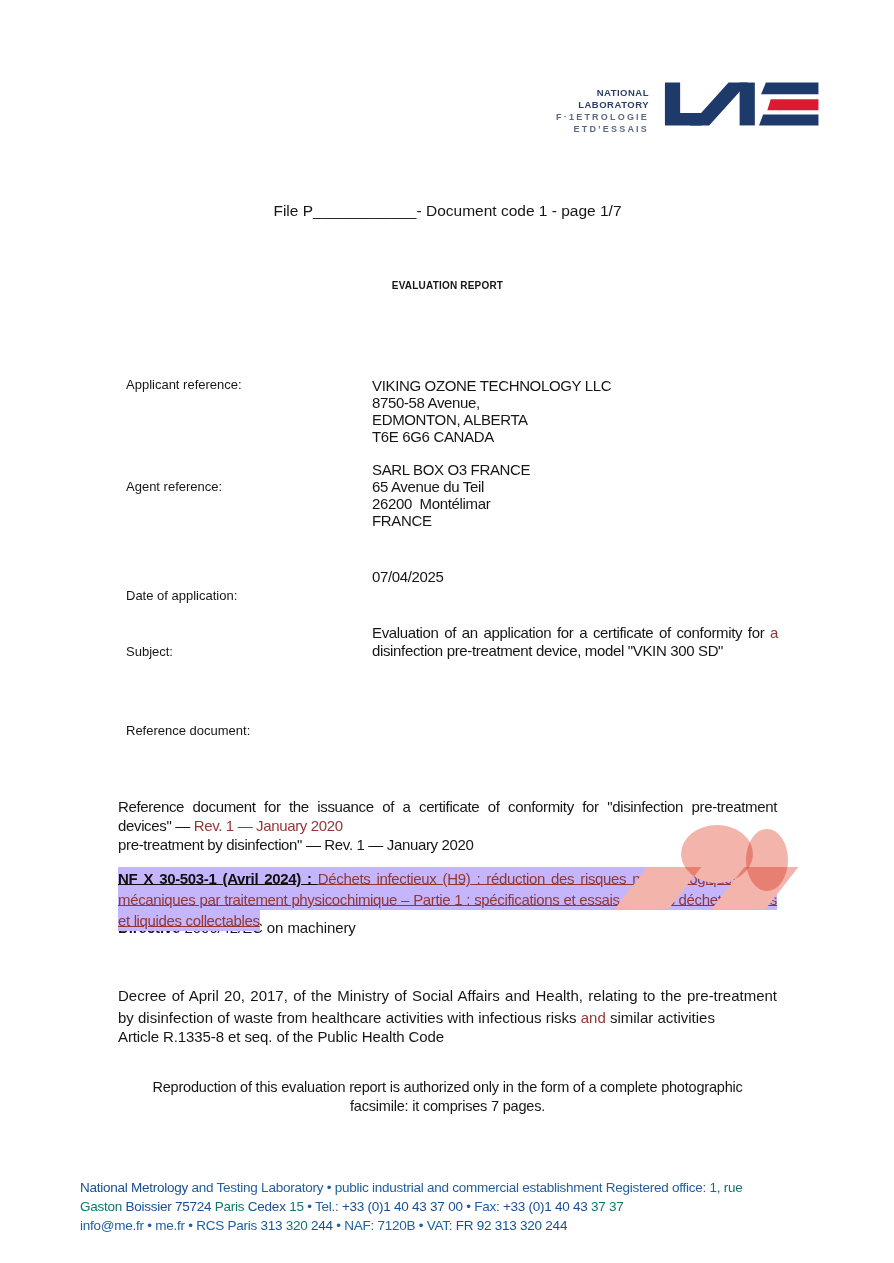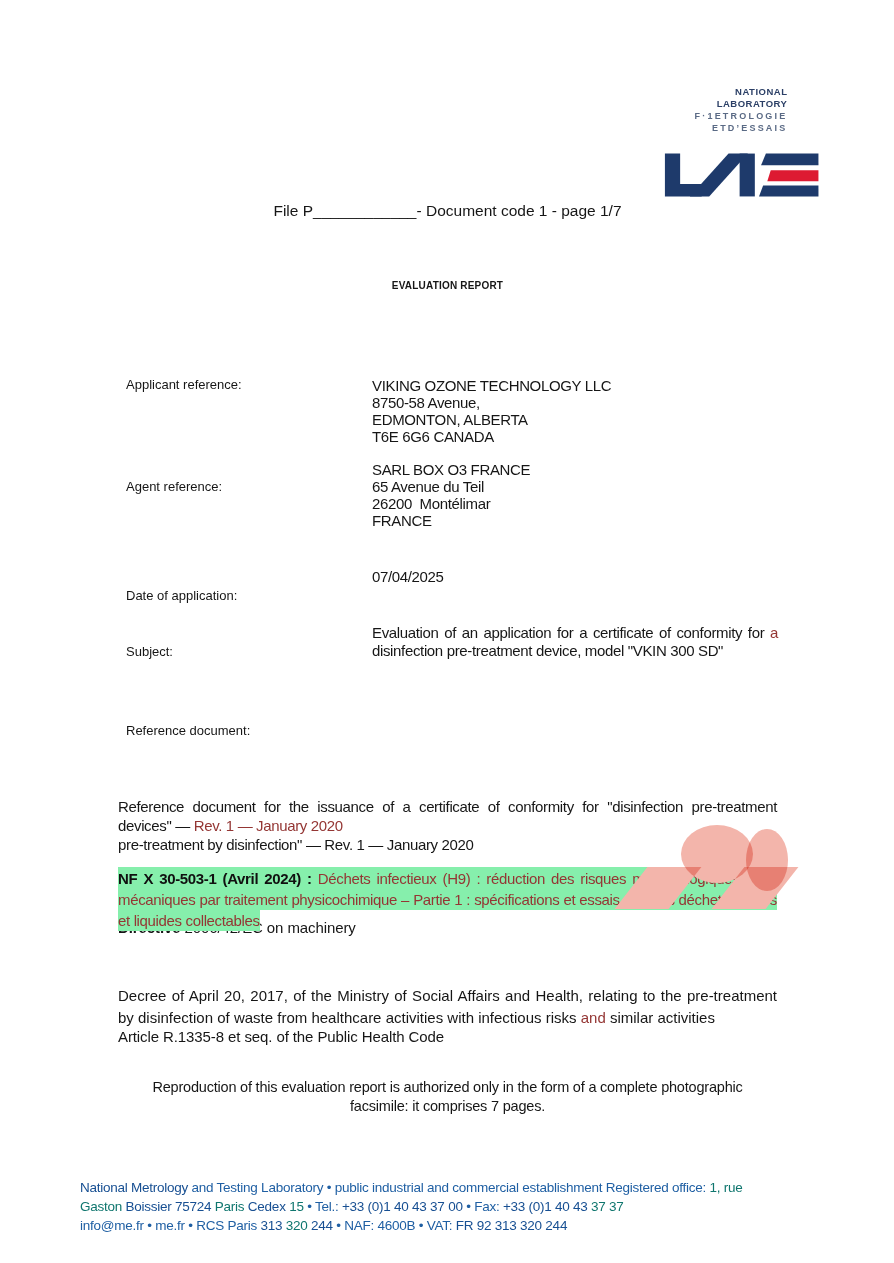--- a/index.html
+++ b/index.html
@@ -1,21 +1,21 @@
 <!DOCTYPE html>
 <html><head>
 <meta charset="utf-8">
 <style>
   html,body{margin:0;padding:0;background:#ffffff;}
   .page{
     position:relative;width:894px;height:1263px;background:#ffffff;overflow:hidden;
     font-family:"Liberation Sans","DejaVu Sans",sans-serif;color:#161616;
   }
   
-  .logo{position:absolute;top:72px;right:70px;display:flex;align-items:center;gap:9px;flex-direction:column;}
+  .logo{position:absolute;top:72px;right:70px;display:flex;align-items:center;gap:9px;}
   .logo-text{text-align:right;line-height:12px;padding-top:14px;}
   .lt1{font-size:9.5px;font-weight:bold;color:#2b3f66;letter-spacing:.5px;}
   .lt2{font-size:9px;color:#5a6a85;letter-spacing:2.2px;font-weight:bold;}
   
   .file-line{position:absolute;top:202px;left:118px;width:659px;text-align:center;font-size:15.5px;}
   .doc-title{position:absolute;top:280px;left:118px;width:659px;text-align:center;font-size:10px;font-weight:bold;letter-spacing:.2px;}
   
   .lbl{position:absolute;left:126px;font-size:13px;text-align:center;}
   .val{position:absolute;left:372px;font-size:15px;letter-spacing:-0.35px;line-height:17px;}
   .val-wide{width:406px;text-align:justify;}
@@ -34,21 +34,21 @@
   .just{text-align:justify;margin-top:36px;}
   .p-ref{top:761px;line-height:19px;}
   .p-norm{top:831px;line-height:21px;}
   .p-directive{top:917px;line-height:21px;letter-spacing:-0.1px;}
   .p-decree{top:949px;line-height:22px;}
   .p-article{top:1026px;line-height:21px;letter-spacing:-0.1px;}
   .p-notice{top:1078px;line-height:19px;text-align:center;font-size:14.5px;letter-spacing:-0.2px;}
   .red{color:#943634;}
   .b{font-weight:bold;}
   
-  .hl{background:#86efac;padding:2.5px 0;-webkit-box-decoration-break:clone;box-decoration-break:clone;}
+  .hl{background:#c4b5fd;padding:2.5px 0;-webkit-box-decoration-break:clone;box-decoration-break:clone;text-decoration:underline;}
   .hl-bold{font-weight:bold;color:#101010;}
   .hl-red{color:#943634;}
   .green-wrap{z-index:1;}
   .wm{position:absolute;top:831px;left:118px;width:659px;height:70px;pointer-events:none;z-index:2;}
   .wm div{position:absolute;background:#f3b5ab;mix-blend-mode:multiply;}
   .wm-blob1{left:563px;top:-6px;width:72px;height:58px;border-radius:50%;}
   .wm-blob2{left:628px;top:-2px;width:42px;height:62px;border-radius:50%;}
   .wm-stripe1{left:513px;top:36px;width:54px;height:42px;transform:skewX(-38deg);}
   .wm-stripe2{left:610px;top:36px;width:54px;height:42px;transform:skewX(-38deg);}
   
@@ -121,16 +121,16 @@
 
   <p class="para just p-decree"><span>Decree of April 20, 2017, of the Ministry of Social Affairs and Health, relating to the pre-treatment by disinfection of waste from healthcare activities with infectious risks </span><span class="red">and</span><span> similar activities</span></p>
 
   <p class="para p-article">Article R.1335-8 et seq. of the Public Health Code</p>
 
   <p class="para p-notice"><span>Reproduction of this evaluation report is authorized only in the form of a complete photographic</span><br><span>facsimile: it comprises 7 pages.</span></p>
 
   <div class="footer">
     <div><span class="fb">National Metrology </span><span class="fn">and Testing Laboratory • public industrial and commercial establishment Registered office: </span><span class="fl">1, rue</span></div>
     <div><span class="fl">Gaston </span><span class="fb">Boissier 75724 </span><span class="fl">Paris </span><span class="fb">Cedex </span><span class="fl">15 </span><span class="fn">• Tel.: </span><span class="fb">+33 (0)1 40 43 37 00 </span><span class="fn">• Fax: </span><span class="fb">+33 (0)1 40 43 </span><span class="fl">37 37</span></div>
-    <div><span class="fn">info@me.fr • me.fr • RCS Paris </span><span class="fb">313 </span><span class="fl">320 </span><span class="fb">244 </span><span class="fn">• NAF: 4600B • VAT: </span><span class="fb">FR 92 313 320 244</span></div>
+    <div><span class="fn">info@me.fr • me.fr • RCS Paris </span><span class="fb">313 </span><span class="fl">320 </span><span class="fb">244 </span><span class="fn">• NAF: 7120B • VAT: </span><span class="fb">FR 92 313 320 244</span></div>
   </div>
 
 </div>
 
 </body></html>

